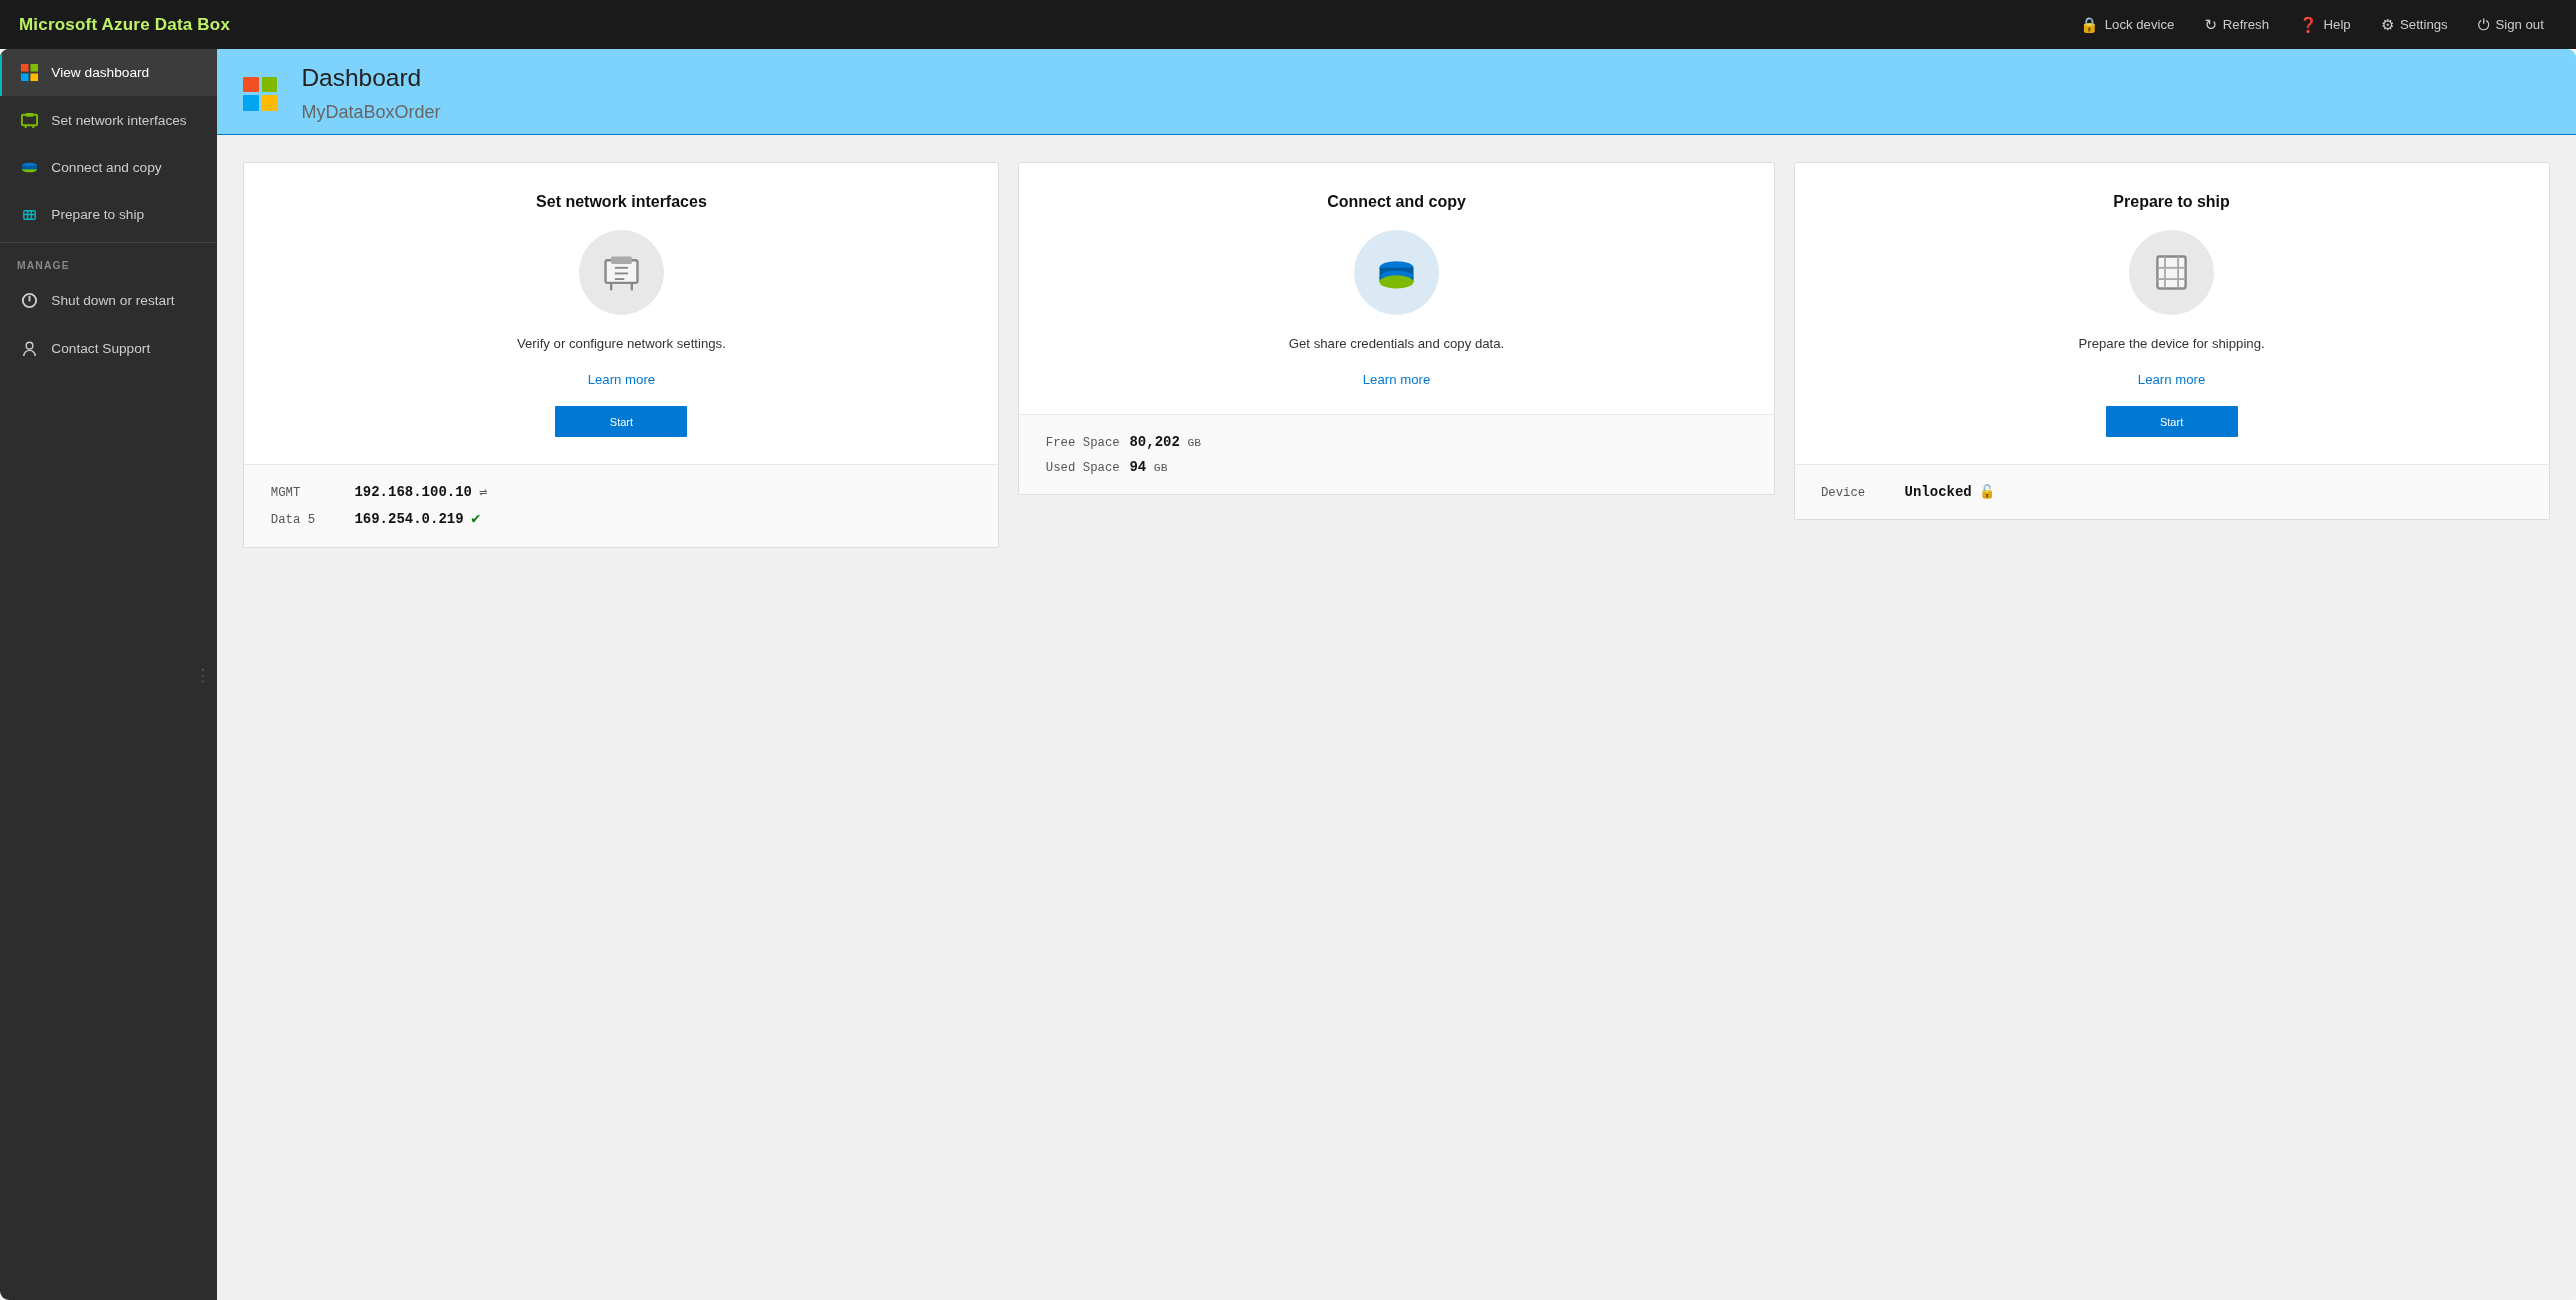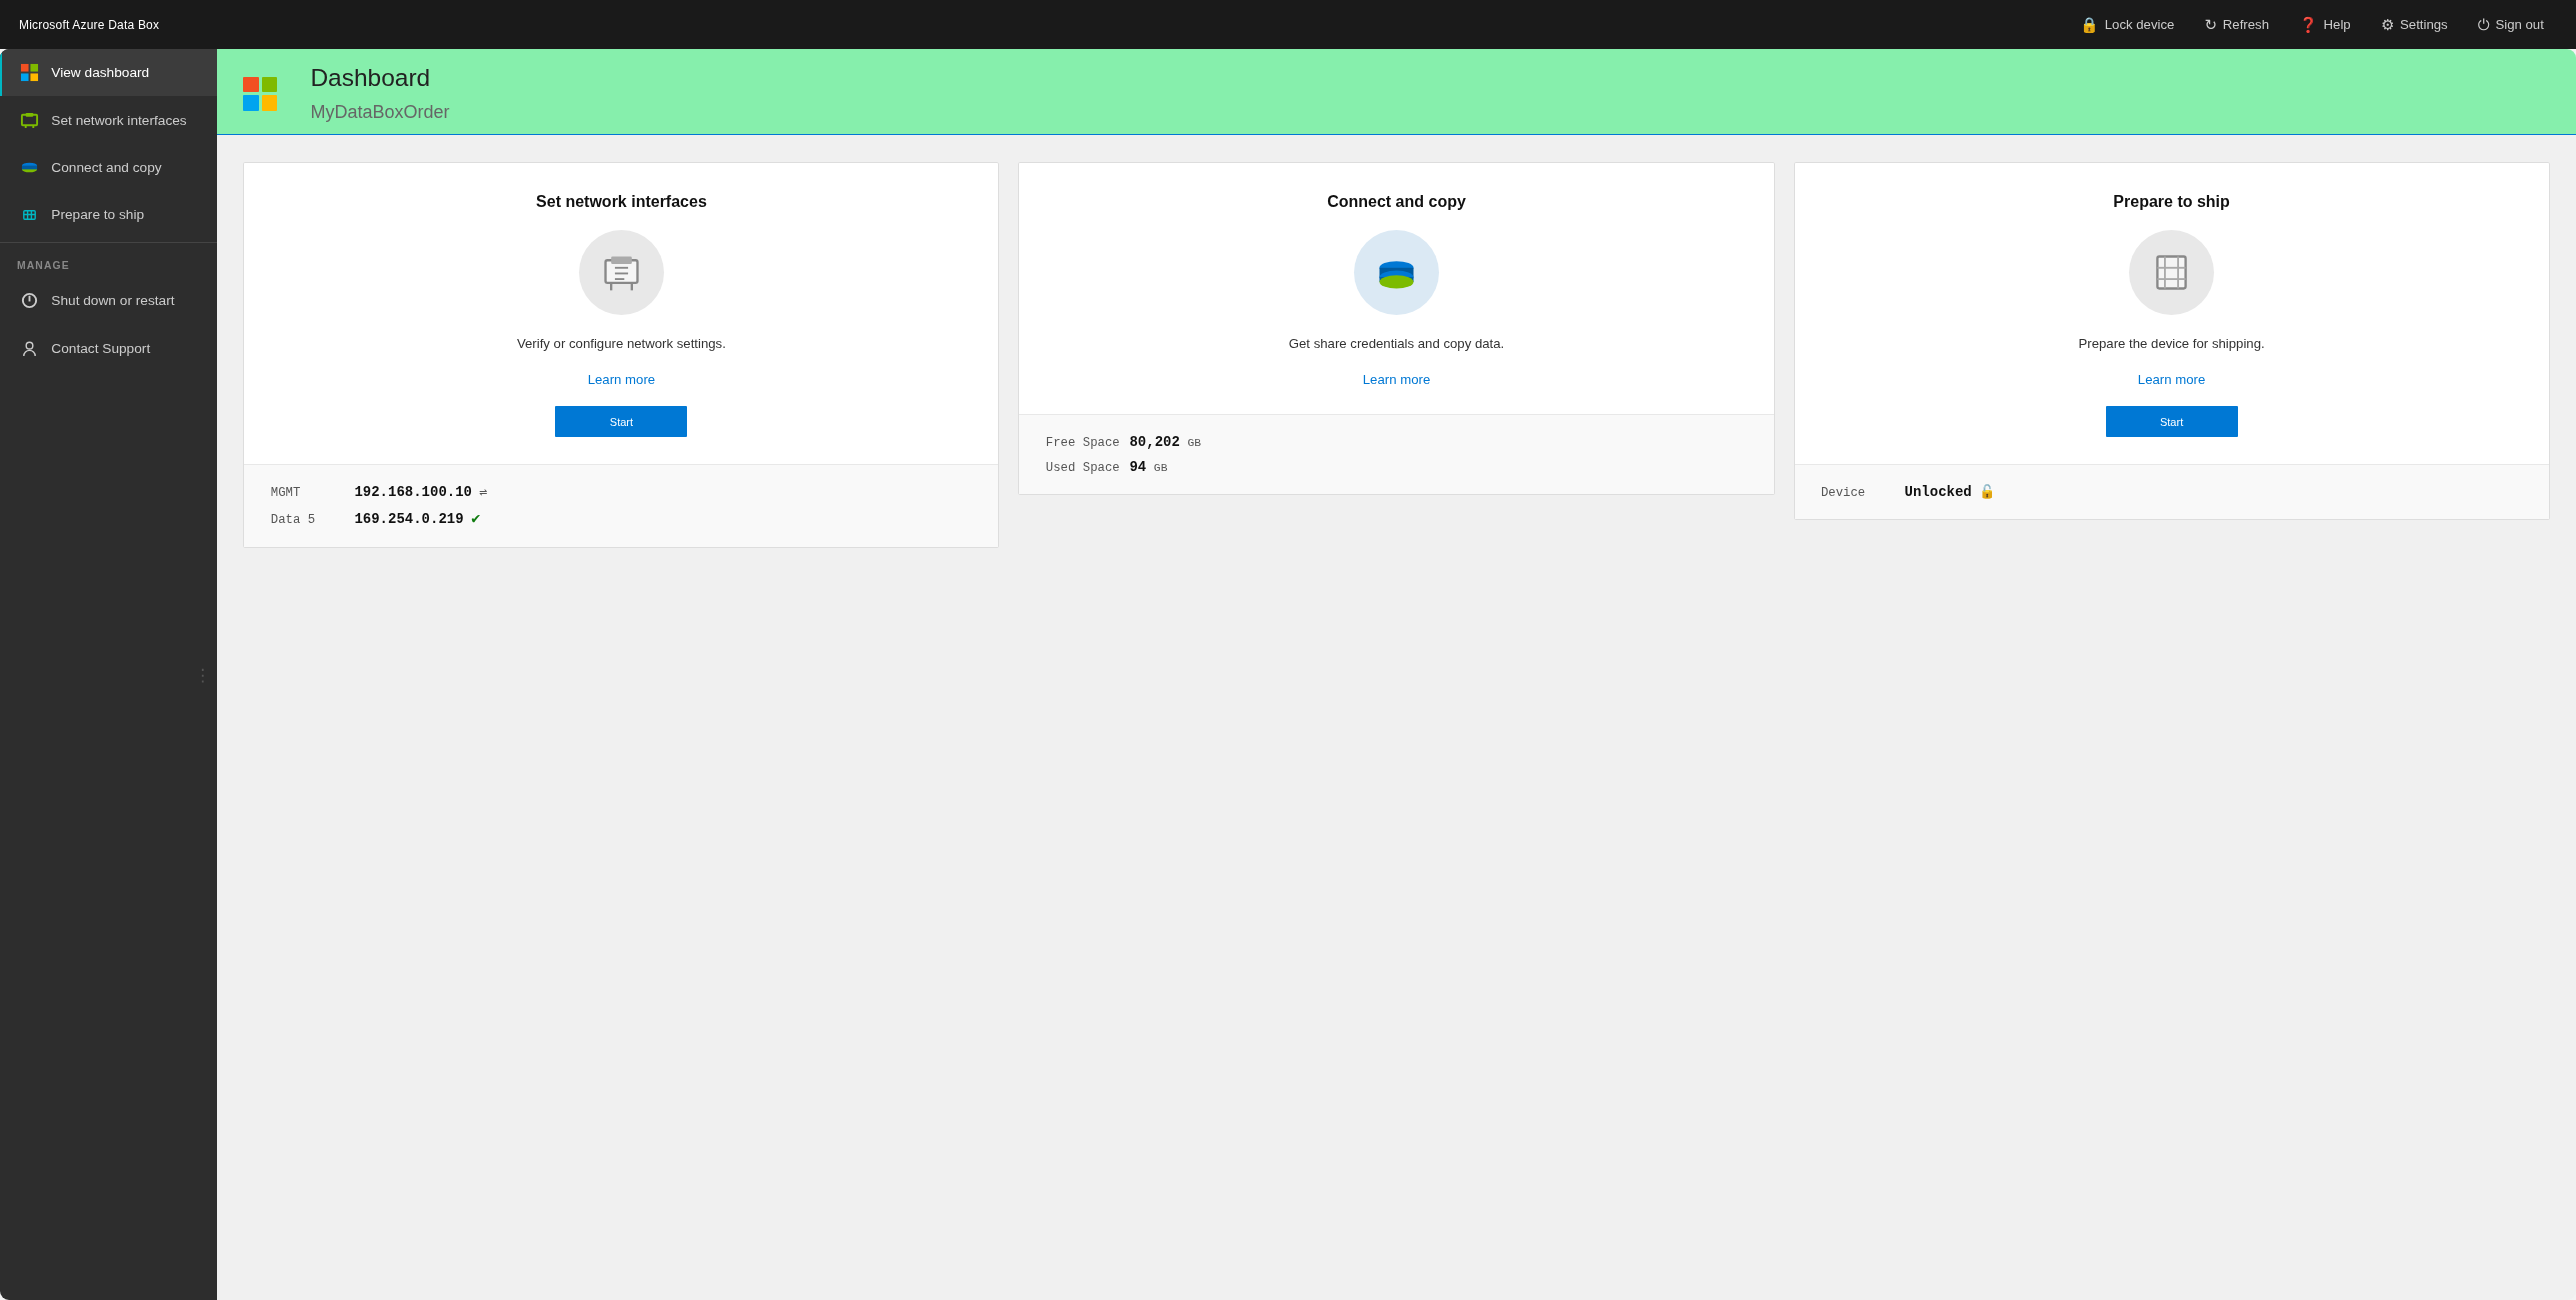--- a/index.html
+++ b/index.html
@@ -10,23 +10,23 @@
       background: #1a1a1a;
       color: #fff;
       display: flex;
       align-items: center;
       justify-content: space-between;
       height: 49px;
       padding: 0 19px;
       flex-shrink: 0;
     }
     .topbar-brand {
-      color: #ffffff;
-      font-size: 12px;
-      font-weight: 400;
+      color: #bef264;
+      font-size: 17px;
+      font-weight: 700;
       letter-spacing: 0.2px;
     }
     .topbar-actions {
       display: flex;
       align-items: center;
       gap: 3.8px;
     }
     .topbar-btn {
       background: none;
       border: none;
@@ -93,26 +93,26 @@
     }
 
     
     .content {
       flex: 1;
       overflow-y: auto;
       background: #f0f0f0;
       padding: 0;
     }
     .content-header {
-      background: #86efac;
+      background: #7dd3fc;
       padding: 15px 26.4px 11.3px;
       border-bottom: 1.9px solid #0078d4;
       display: flex;
       align-items: center;
-      gap: 33px;
+      gap: 24px;
     }
     .content-header-icon {
       display: grid;
       grid-template-columns: 1fr 1fr;
       gap: 2.8px;
       width: 34px;
       height: 34px;
     }
     .content-header-icon span {
       display: block;

